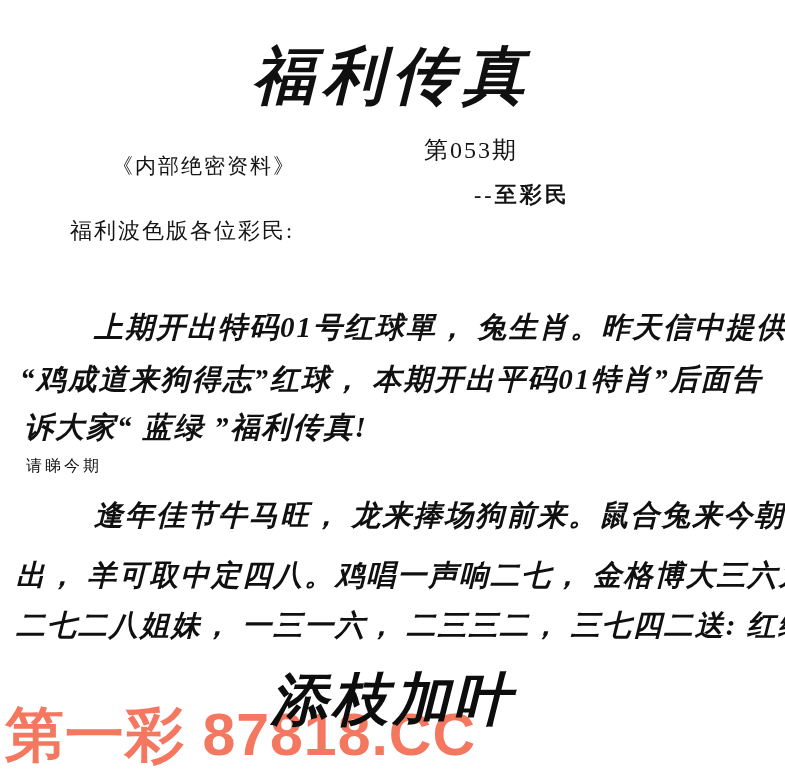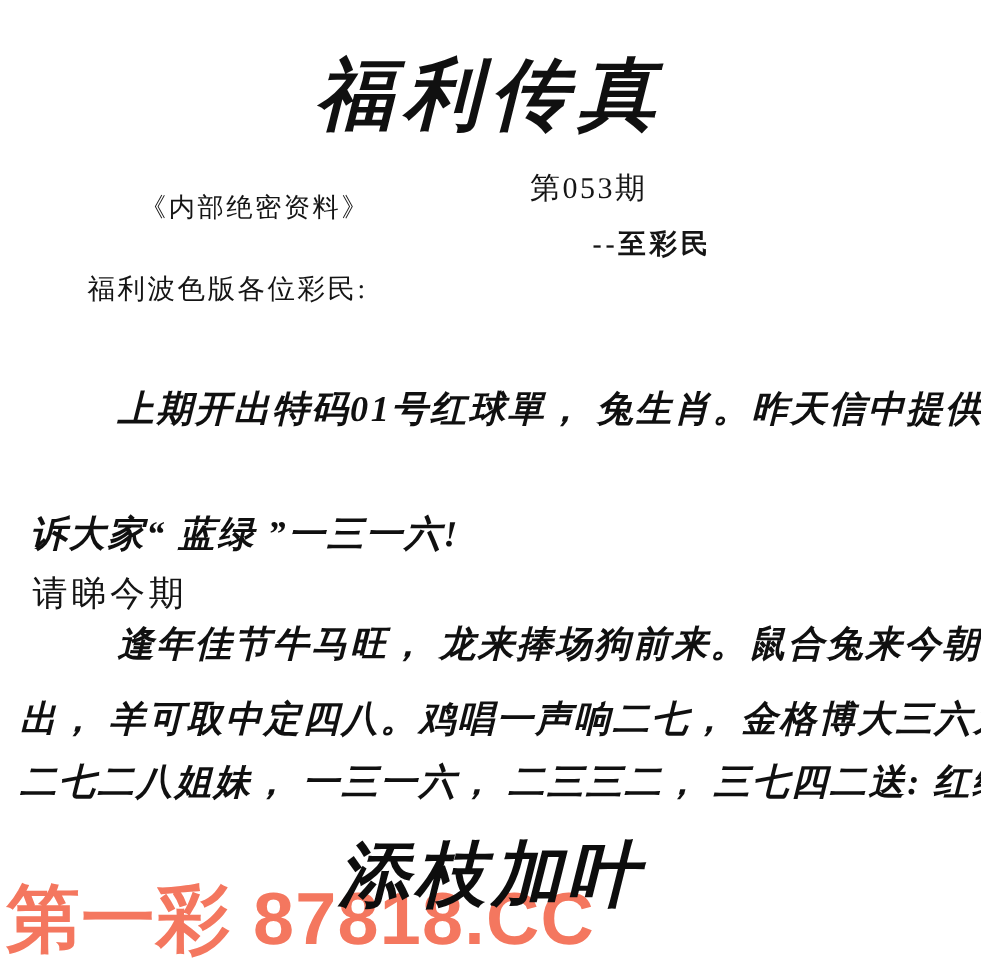--- a/index.html
+++ b/index.html
@@ -61,21 +61,21 @@
     font-size: 29px;
     letter-spacing: 3px;
     font-weight: bold;
   }
   .p1l1 { top: 308px; left: 94px; }
   .p1l2 { top: 360px; left: 20px; }
   .p1l3 { top: 408px; left: 24px; }
   .prompt {
     top: 456px;
     left: 26px;
-    font-size: 28px;
+    font-size: 16px;
     letter-spacing: 3px;
   }
   .p2l1 { top: 496px; left: 94px; }
   .p2l2 { top: 556px; left: 16px; }
   .p2l3 { top: 606px; left: 16px; }
   .body-line {
     font-size: 29px;
     letter-spacing: 2px;
     font-weight: bold;
     font-style: italic;
@@ -114,22 +114,23 @@
 
   <div class="abs issue">第053期</div>
 
   <div class="abs dedication">--至彩民</div>
 
   <div class="abs salutation">福利波色版各位彩民:</div>
 
 
   <div class="abs body-line p1l1">上期开出特码01号红球單， 兔生肖。昨天信中提供</div>
 
+  <div class="abs body-line p1l2">“鸡成道来狗得志”红球， 本期开出平码01特肖”后面告</div>
 
-  <div class="abs body-line p1l3">诉大家“ 蓝绿 ”一三一六!</div>
+  <div class="abs body-line p1l3">诉大家“ 蓝绿 ”福利传真!</div>
 
   <div class="abs prompt">请睇今期</div>
 
   <div class="abs body-line p2l1">逢年佳节牛马旺， 龙来捧场狗前来。鼠合兔来今朝</div>
 
   <div class="abs body-line p2l2">出， 羊可取中定四八。鸡唱一声响二七， 金格博大三六九。</div>
 
   <div class="abs body-line p2l3">二七二八姐妹， 一三一六， 二三三二， 三七四二送: 红绿</div>
 
   <div class="abs footer-phrase">添枝加叶</div>

